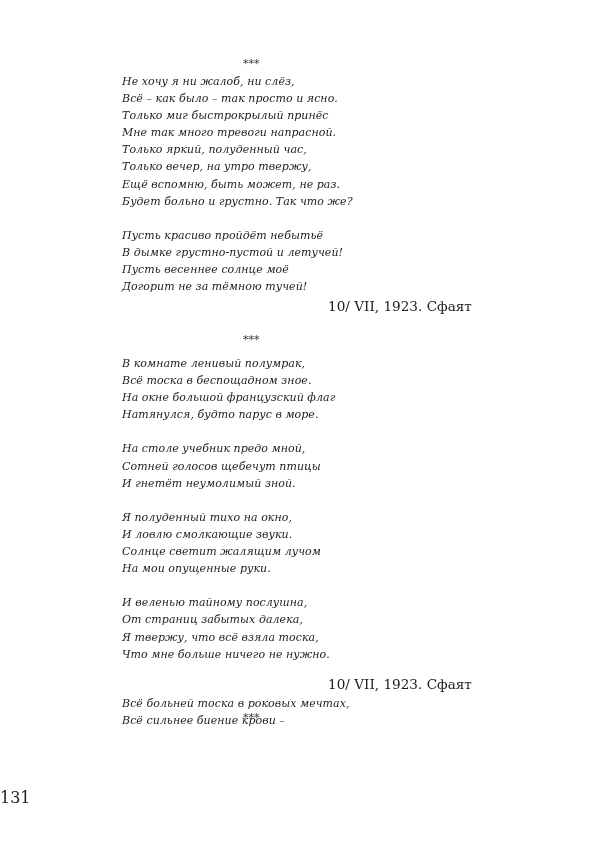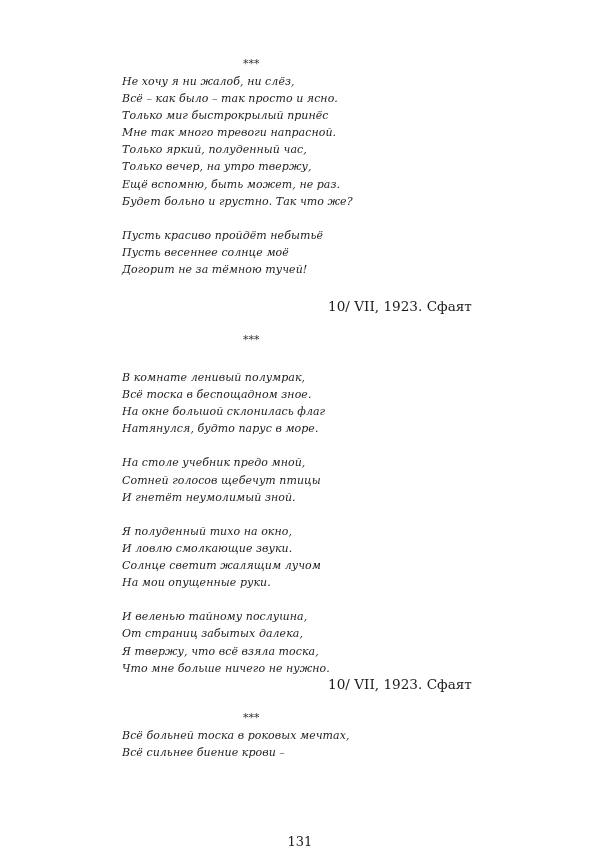--- a/index.html
+++ b/index.html
@@ -45,71 +45,72 @@
     .sig {
       position: absolute;
       font-size: 13.6px;
       line-height: 17px;
       white-space: nowrap;
       color: #1c1c1c;
     }
     .page-number {
       position: absolute;
       left: 0; width: 600px;
-      top: 834px;
-      text-align: center;
-      font-size: 13px;
+      top: 788px;
+      text-align: left;
+      font-size: 16px;
       color: #222;
     }
   </style>
 </head>
 <body>
 
 <div class="page">
 
   <div class="stars" style="left:243px; top:58px;">***</div>
   <div class="poem" style="top:73px;">
     <div class="line">Не хочу я ни жалоб, ни слёз,</div>
     <div class="line">Всё – как было – так просто и ясно.</div>
     <div class="line">Только миг быстрокрылый принёс</div>
     <div class="line">Мне так много тревоги напрасной.</div>
     <div class="line">Только яркий, полуденный час,</div>
     <div class="line">Только вечер, на утро твержу,</div>
     <div class="line">Ещё вспомню, быть может, не раз.</div>
     <div class="line">Будет больно и грустно. Так что же?</div>
     <div class="gap"></div>
     <div class="line">Пусть красиво пройдёт небытьё</div>
+    <div class="line">В дымке грустно-пустой и летучей!</div>
     <div class="line">Пусть весеннее солнце моё</div>
     <div class="line">Догорит не за тёмною тучей!</div>
   </div>
   <div class="sig" style="left:328px; top:298px;">10/ VII, 1923. Сфаят</div>
 
   <div class="stars" style="left:243px; top:334px;">***</div>
-  <div class="poem" style="top:369px;">
+  <div class="poem" style="top:355px;">
     <div class="line">В комнате ленивый полумрак,</div>
     <div class="line">Всё тоска в беспощадном зное.</div>
-    <div class="line">На окне большой склонилась флаг</div>
+    <div class="line">На окне большой французский флаг</div>
     <div class="line">Натянулся, будто парус в море.</div>
     <div class="gap"></div>
     <div class="line">На столе учебник предо мной,</div>
     <div class="line">Сотней голосов щебечут птицы</div>
     <div class="line">И гнетёт неумолимый зной.</div>
     <div class="gap"></div>
     <div class="line">Я полуденный тихо на окно,</div>
     <div class="line">И ловлю смолкающие звуки.</div>
     <div class="line">Солнце светит жалящим лучом</div>
     <div class="line">На мои опущенные руки.</div>
     <div class="gap"></div>
     <div class="line">И веленью тайному послушна,</div>
     <div class="line">От страниц забытых далека,</div>
     <div class="line">Я твержу, что всё взяла тоска,</div>
     <div class="line">Что мне больше ничего не нужно.</div>
   </div>
   <div class="sig" style="left:328px; top:676px;">10/ VII, 1923. Сфаят</div>
 
   <div class="stars" style="left:243px; top:712px;">***</div>
-  <div class="poem" style="top:727px;">
+  <div class="poem" style="top:695px;">
     <div class="line">Всё больней тоска в роковых мечтах,</div>
     <div class="line">Всё сильнее биение крови –</div>
   </div>
 
   <div class="page-number">131</div>
 </div>
 
 </body></html>

